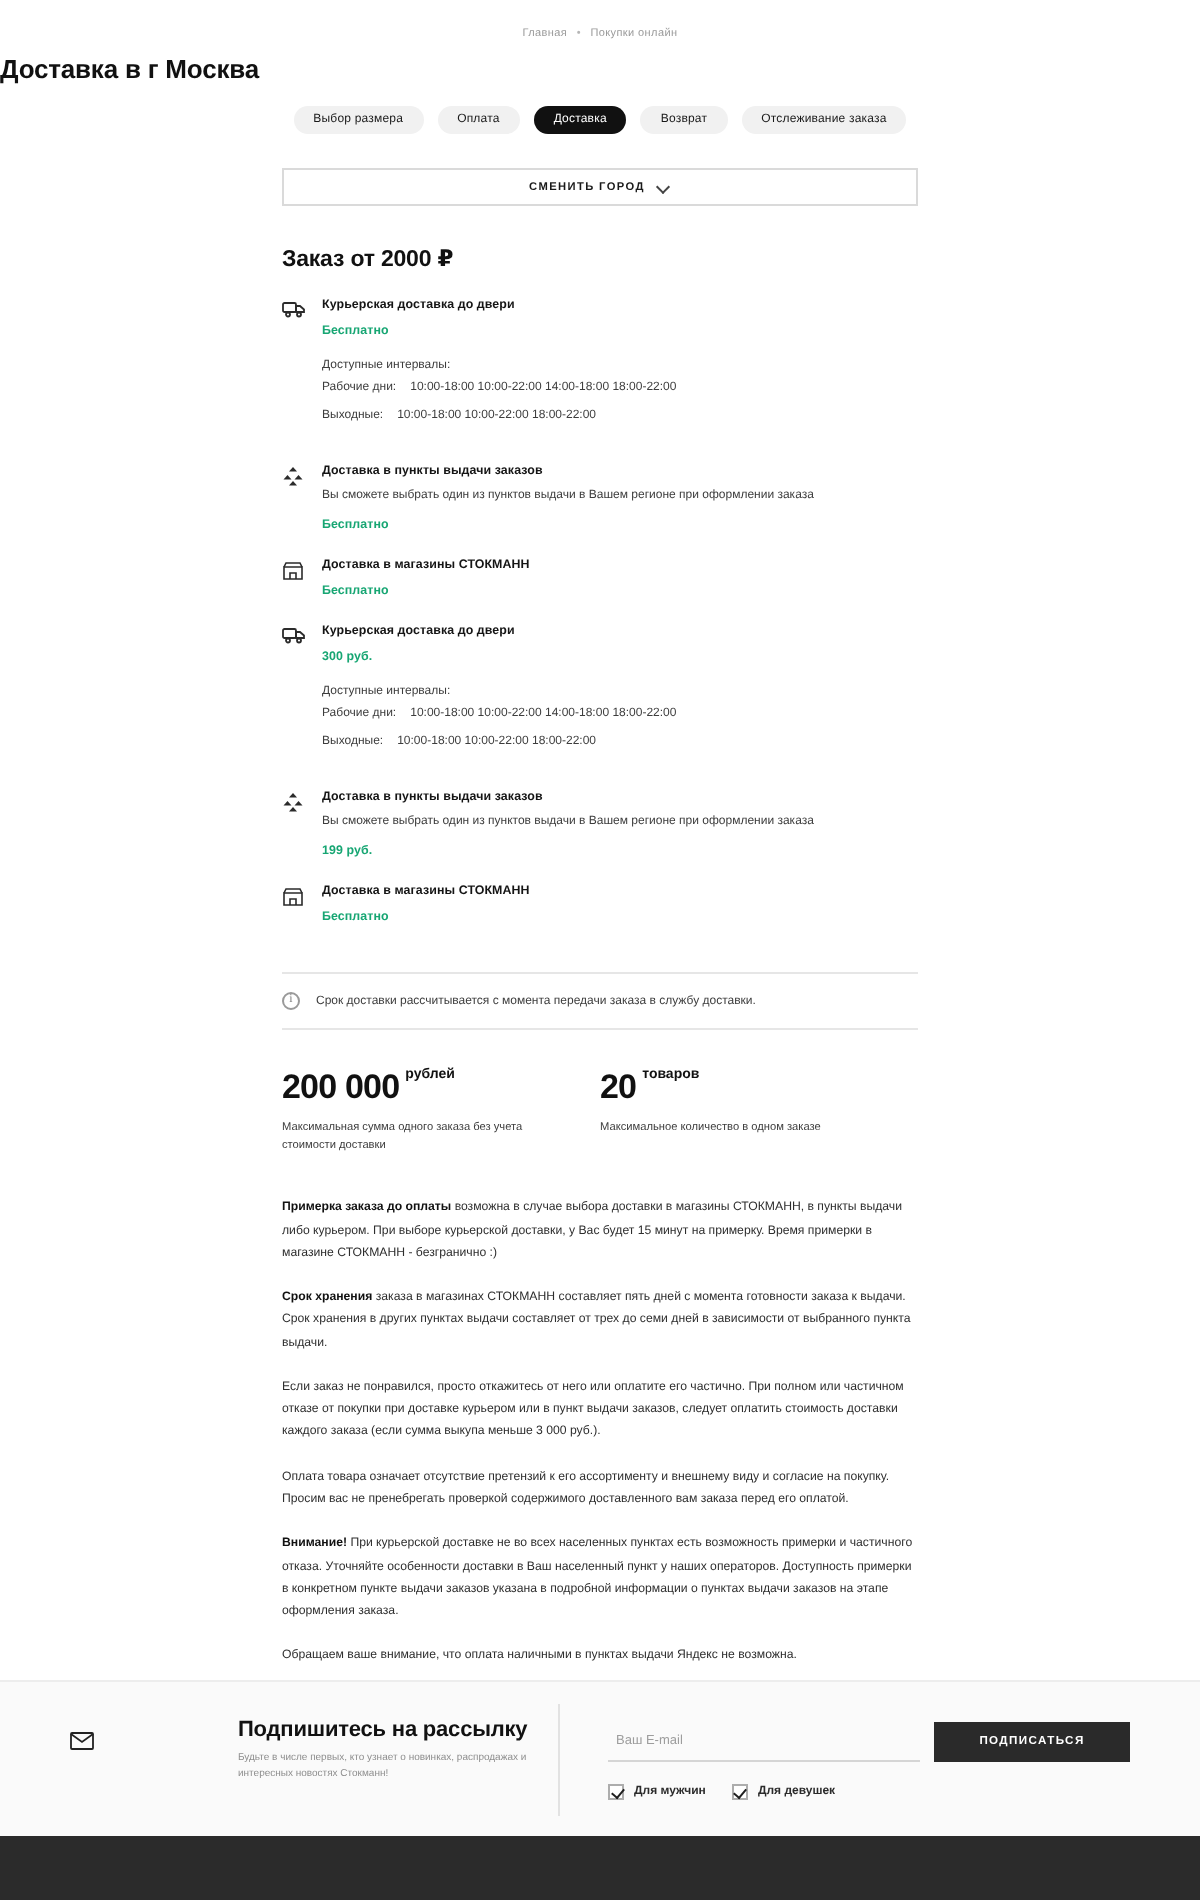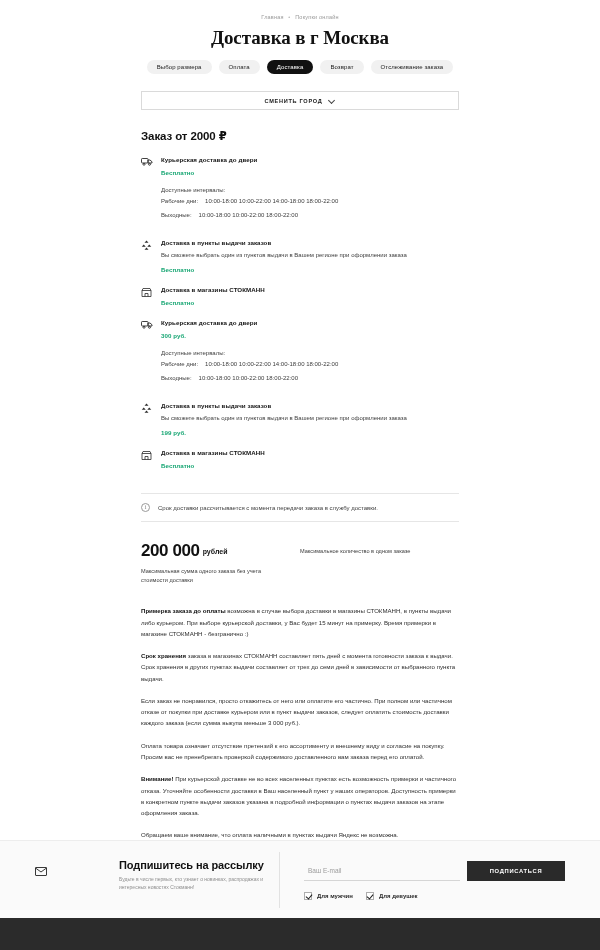--- a/index.html
+++ b/index.html
@@ -23,27 +23,26 @@
     text-align: center;
     font-size: 5.5px;
     color: #9a9a9a;
     letter-spacing: .2px;
     padding-top: 14px;
   }
   .breadcrumb .sep { margin: 0 3px; color: #b5b5b5; }
   .breadcrumb .crumb-link { color: #9a9a9a; }
 
   .page-title {
-    text-align: center;
-    font-size: 19px;
+    text-align: left;
+    font-size: 13px;
     font-weight: 600;
     letter-spacing: -.1px;
     color: #111;
     margin-top: 7px;
-    font-family: Liberation Serif, serif;
   }
 
   .tabs {
     display: flex;
     justify-content: center;
     gap: 7px;
     margin-top: 11px;
   }
   .tab {
     font-size: 6px;
@@ -170,21 +169,21 @@
 
   
   .stats { display: flex; margin-top: 19px; }
   .stat { width: 50%; padding-right: 14px; }
   .stat-value {
     font-size: 17px;
     font-weight: 700;
     color: #111;
     letter-spacing: -.4px;
     display: flex;
-    align-items: center;
+    align-items: flex-start;
     gap: 3px;
   }
   .stat-unit { font-size: 7px; font-weight: 700; letter-spacing: 0; }
   .stat-caption {
     font-size: 5.6px;
     color: #3d3d3d;
     line-height: 1.55;
     margin-top: 6px;
   }
 
@@ -443,20 +442,24 @@
 
     <div class="stats">
       <div class="stat">
         <div class="stat-value">
           <span>200 000</span>
           <span class="stat-unit">рублей</span>
         </div>
         <div class="stat-caption">Максимальная сумма одного заказа без учета стоимости доставки</div>
       </div>
       <div class="stat">
+        <div class="stat-value">
+          <span>20</span>
+          <span class="stat-unit">товаров</span>
+        </div>
         <div class="stat-caption">Максимальное количество в одном заказе</div>
       </div>
     </div>
 
     <div class="paragraphs">
       <p class="para">
         <b>Примерка заказа до оплаты</b><span> возможна в случае выбора доставки в магазины СТОКМАНН, в пункты выдачи либо курьером. При выборе курьерской доставки, у Вас будет 15 минут на примерку. Время примерки в магазине СТОКМАНН - безгранично :)</span>
       </p>
       <p class="para">
         <b>Срок хранения</b><span> заказа в магазинах СТОКМАНН составляет пять дней с момента готовности заказа к выдачи. Срок хранения в других пунктах выдачи составляет от трех до семи дней в зависимости от выбранного пункта выдачи.</span>

